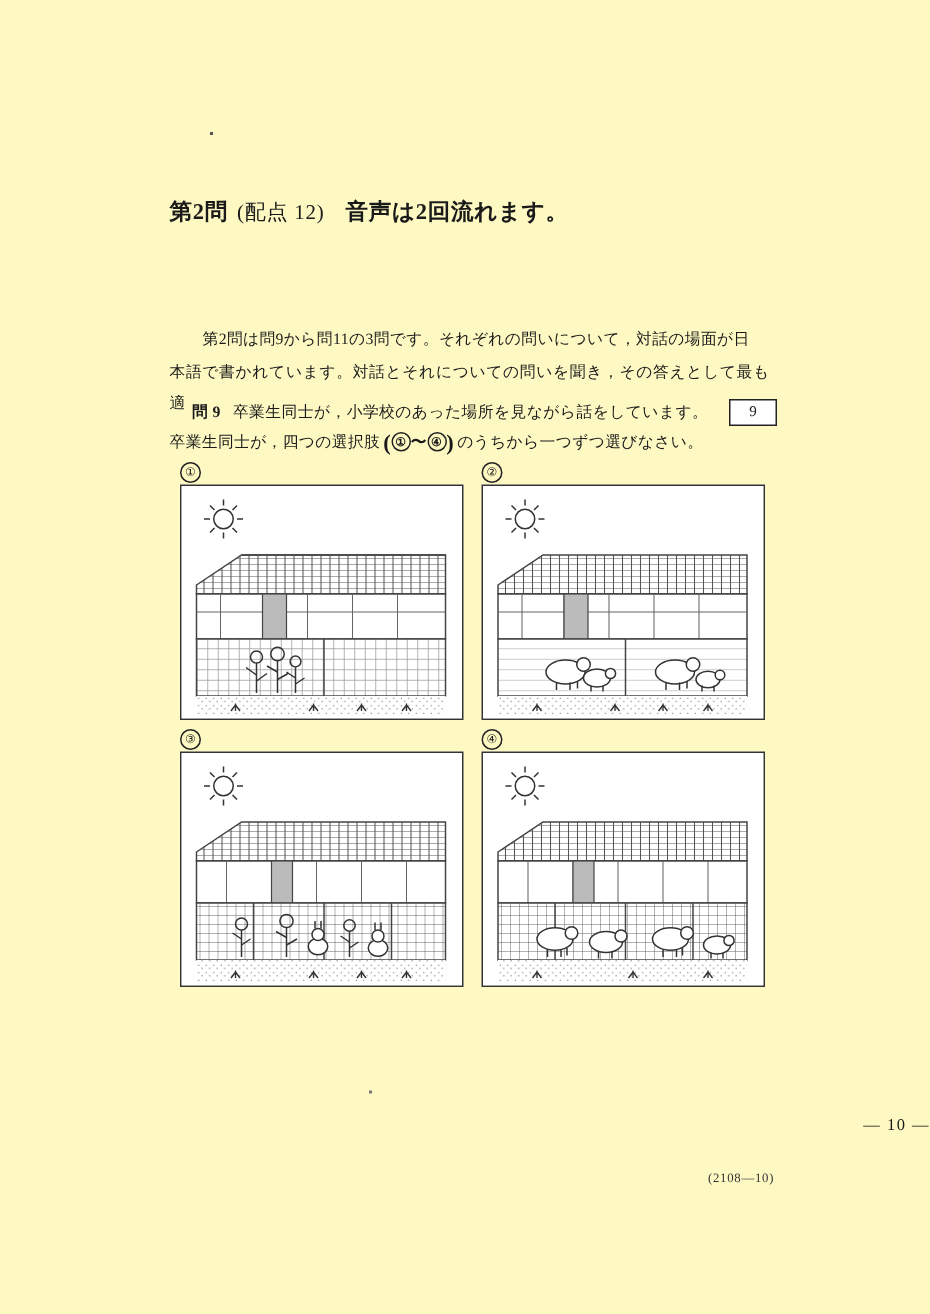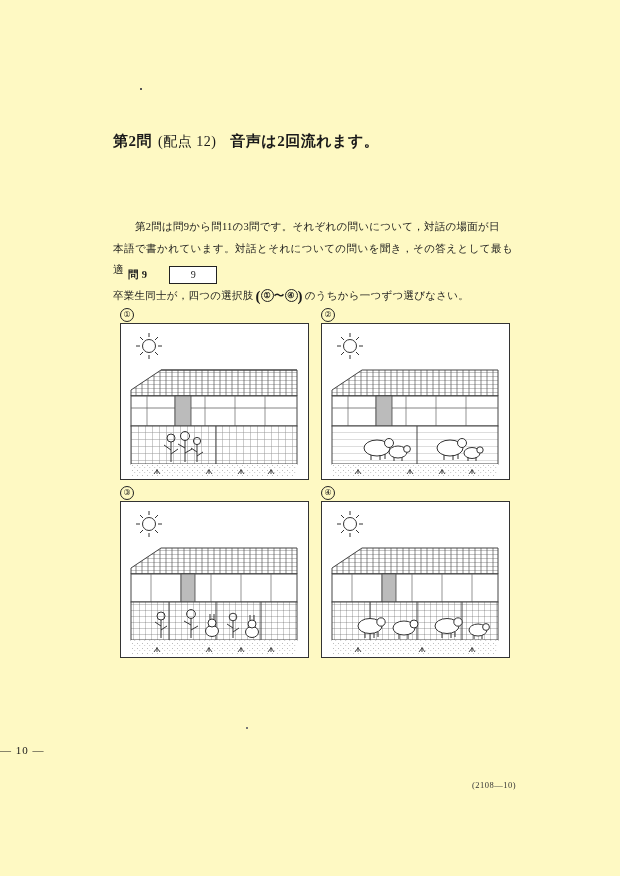--- a/index.html
+++ b/index.html
@@ -147,21 +147,21 @@
     overflow: hidden;
   }
   .illus svg { display: block; }
 
   
   .page-number {
     position: absolute;
     left: 0;
     top: 744px;
     width: 620px;
-    text-align: left;
+    text-align: right;
     font-size: 11px;
     letter-spacing: 1px;
   }
   .form-code {
     position: absolute;
     left: 472px;
     top: 780px;
     font-size: 8.5px;
     letter-spacing: 0.5px;
     color: #333;
@@ -195,20 +195,21 @@
   </div>
 
   <div class="instructions">
     <span class="indent"></span><span>第2問は問9から問11の3問です。それぞれの問いについて，対話の場面が日</span><br>
     <span>本語で書かれています。対話とそれについての問いを聞き，その答えとして最も適</span><br>
     <span>卒業生同士が，四つの選択肢</span><span class="choice-paren"><span class="big-paren">(</span><span class="circnum">①</span><span>〜</span><span class="circnum">④</span><span class="big-paren">)</span></span><span>のうちから一つずつ選びなさい。</span>
   </div>
 
   <div class="question-line">
     <span class="qnum">問 9</span>
+    <span class="qtext">卒業生同士が，小学校のあった場所を見ながら話をしています。</span>
     <span class="answer-box">9</span>
   </div>
 
   <div class="figures">
 
     <div class="fig-row">
 
       <div class="fig-cell">
         <div class="fig-num">
           <span class="circnum-lg">①</span>

